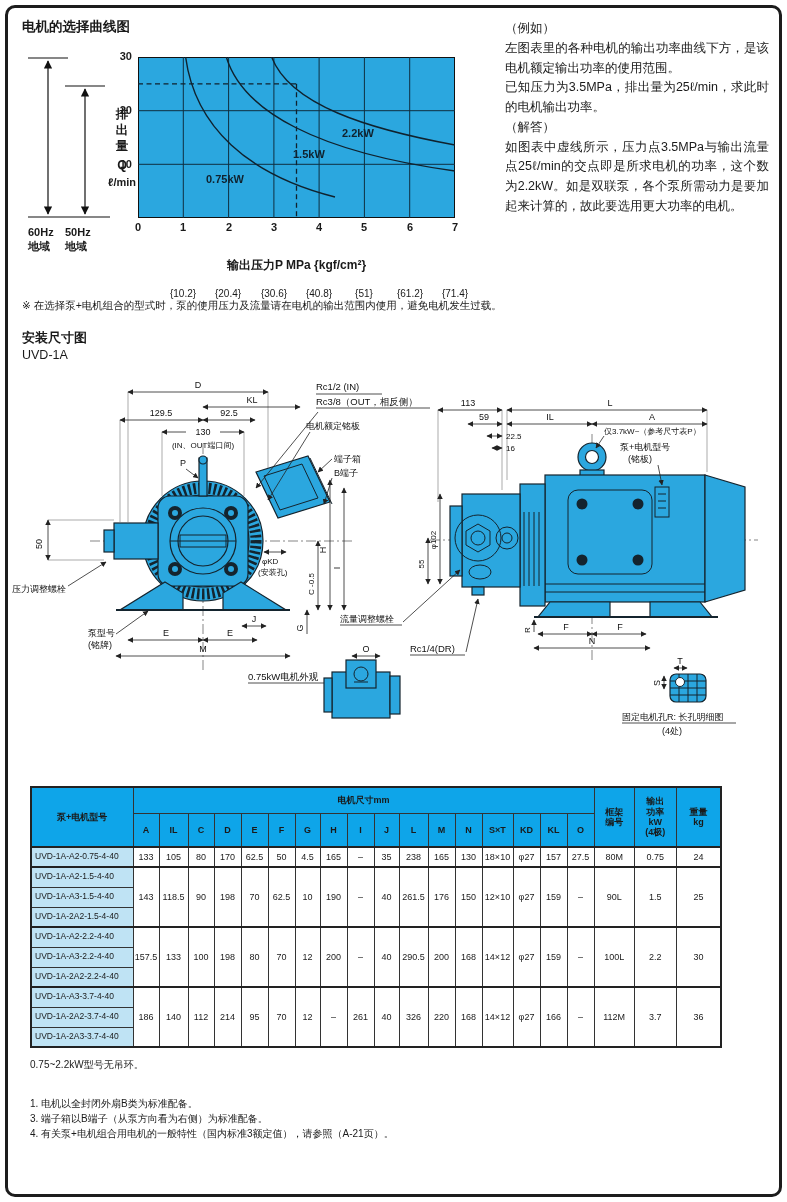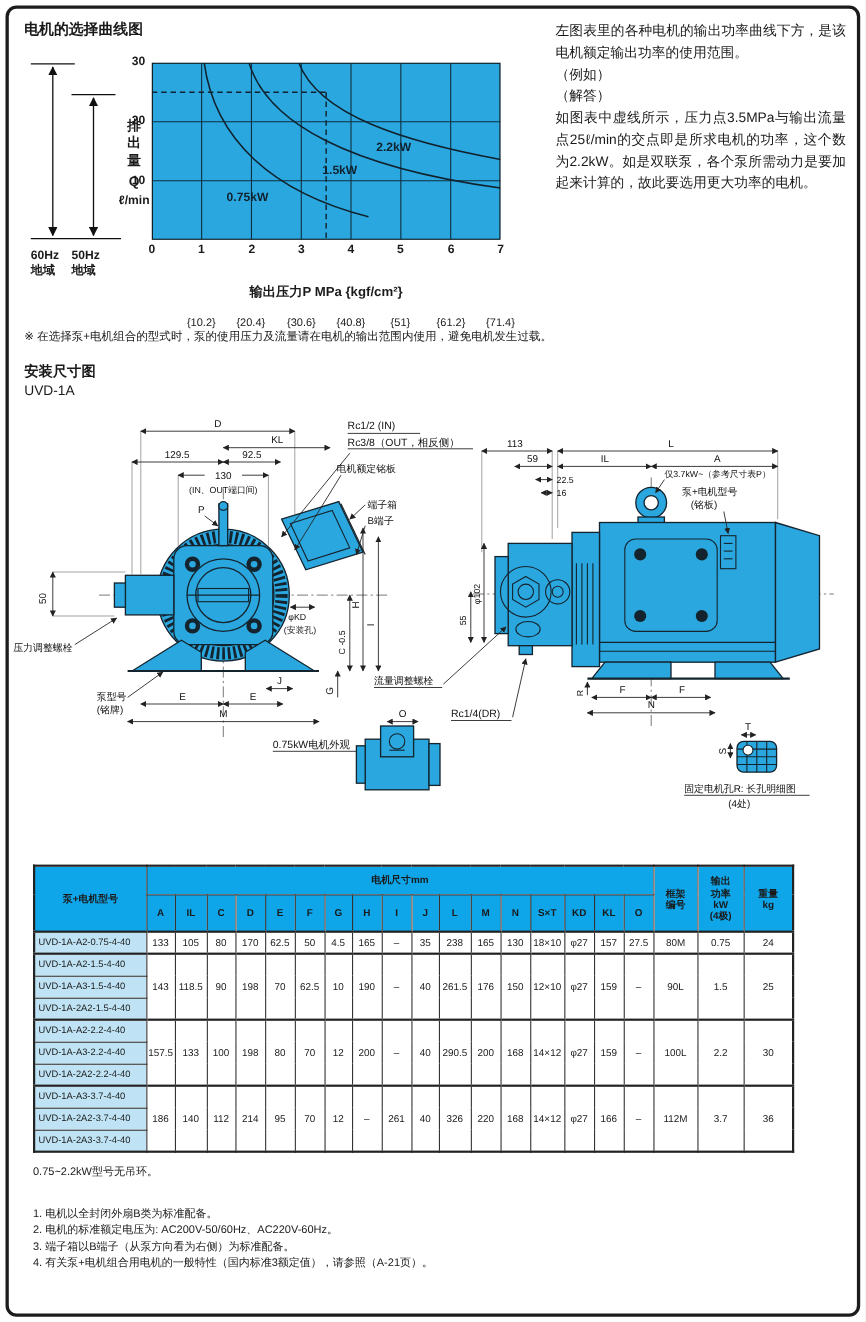--- a/index.html
+++ b/index.html
@@ -134,22 +134,23 @@
       <div>60Hz</div>
       <div>地域</div>
     </div>
     <div class="freq-label" style="left:45px">
       <div>50Hz</div>
       <div>地域</div>
     </div>
   </div>
 
   <div class="abs" id="method">
+    <p>（例如）</p>
     <p>左图表里的各种电机的输出功率曲线下方，是该电机额定输出功率的使用范围。</p>
-    <p>（例如）</p>
+    <p>已知压力为3.5MPa，排出量为25ℓ/min，求此时的电机输出功率。</p>
     <p>（解答）</p>
     <p>如图表中虚线所示，压力点3.5MPa与输出流量点25ℓ/min的交点即是所求电机的功率，这个数为2.2kW。如是双联泵，各个泵所需动力是要加起来计算的，故此要选用更大功率的电机。</p>
   </div>
 
   <div class="abs" id="note-star">※ 在选择泵+电机组合的型式时，泵的使用压力及流量请在电机的输出范围内使用，避免电机发生过载。</div>
   <div class="abs" id="install-title">安装尺寸图</div>
   <div class="abs" id="install-model">UVD-1A</div>
 
   <svg class="abs" id="diagram" width="770" height="370" viewBox="0 0 770 370">
     <defs>
@@ -548,17 +549,16 @@
     <tr class="dr">
       <td class="mdl">UVD-1A-2A3-3.7-4-40</td>
     </tr>
   </tbody>
     </table>
 
   <div class="abs" id="tbl-note">0.75~2.2kW型号无吊环。</div>
 
   <div class="abs" id="foot-notes">
     <div>1. 电机以全封闭外扇B类为标准配备。</div>
-    <div>2. 电机的标准额定电压为: AC200V-50/60Hz、AC220V-60Hz。</div>
     <div>3. 端子箱以B端子（从泵方向看为右侧）为标准配备。</div>
     <div>4. 有关泵+电机组合用电机的一般特性（国内标准3额定值），请参照（A-21页）。</div>
   </div>
 </div>
 
 </body></html>

